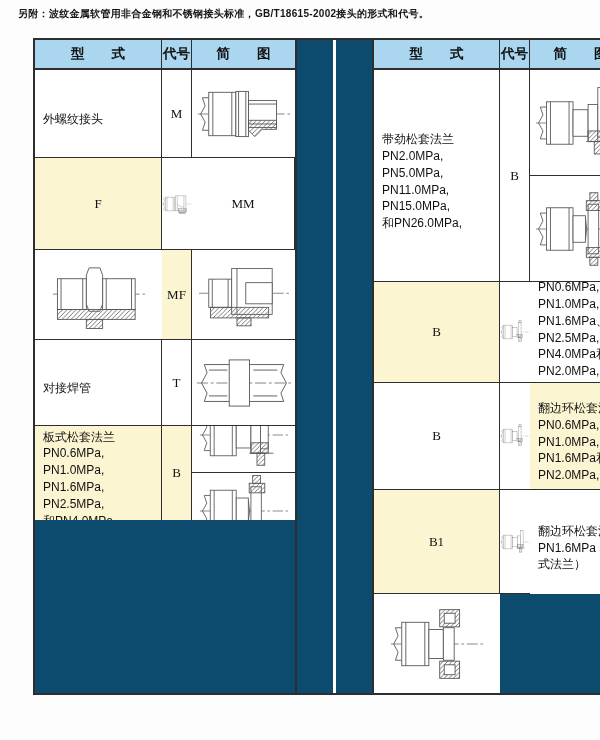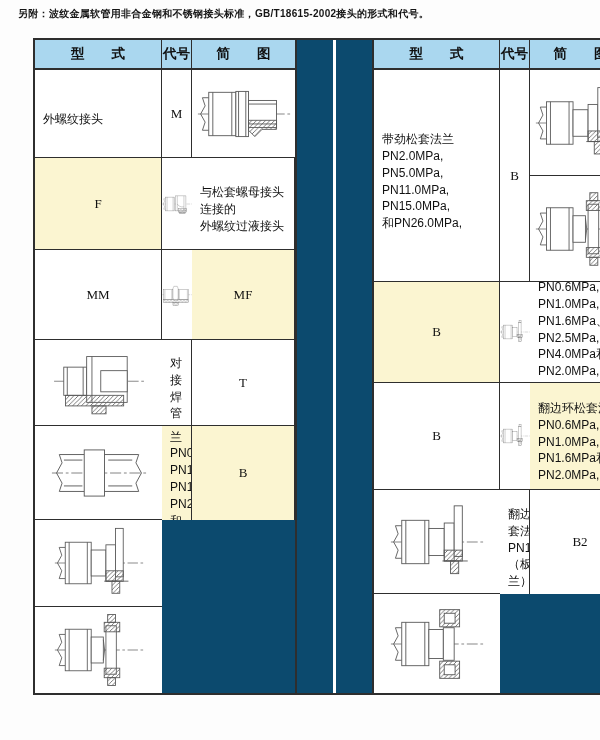--- a/index.html
+++ b/index.html
@@ -179,22 +179,20 @@
         </svg>
     </div>
 
     <div class="cell code c2 hl">F</div>
     <div class="cell diag">
       <svg width="94" height="78" viewBox="0 0 104 84">
           <use href="#sym-f" width="104" height="84"></use>
         </svg>
     </div>
 
-    <div class="cell type c1">与松套螺母接头连接的
-外螺纹过液接头</div>
     <div class="cell code c2">MM</div>
     <div class="cell diag">
       <svg width="94" height="78" viewBox="0 0 104 84">
           <use href="#sym-mm" width="104" height="84"></use>
         </svg>
     </div>
 
     <div class="cell code c2 hl">MF</div>
     <div class="cell diag">
       <svg width="92" height="74" viewBox="0 0 104 84">
@@ -270,28 +268,28 @@
     <div class="cell code c2">B</div>
     <div class="cell diag">
       <svg width="94" height="86" viewBox="0 0 104 84">
           <use href="#sym-fl-plate" width="104" height="84"></use>
         </svg>
     </div>
 
     <div class="cell type c1 hl">翻边环松套法兰
 PN0.6MPa, PN1.0MPa,
 PN1.6MPa和PN2.0MPa,</div>
+    <div class="cell code c2 hl">B1</div>
     <div class="cell diag">
       <svg width="94" height="84" viewBox="0 0 104 84">
           <use href="#sym-fl-tall" width="104" height="84"></use>
         </svg>
     </div>
 
     <div class="cell type c1 lr">翻边环松套法兰
 PN1.6MPa（板式法兰）</div>
-    <div class="cell code c2 lr">B2</div>
     <div class="cell diag lr">
       <svg width="94" height="84" viewBox="0 0 104 84">
           <use href="#sym-fl-b2" width="104" height="84"></use>
         </svg>
     </div>
   </div>
 </div>
 
 </body></html>

